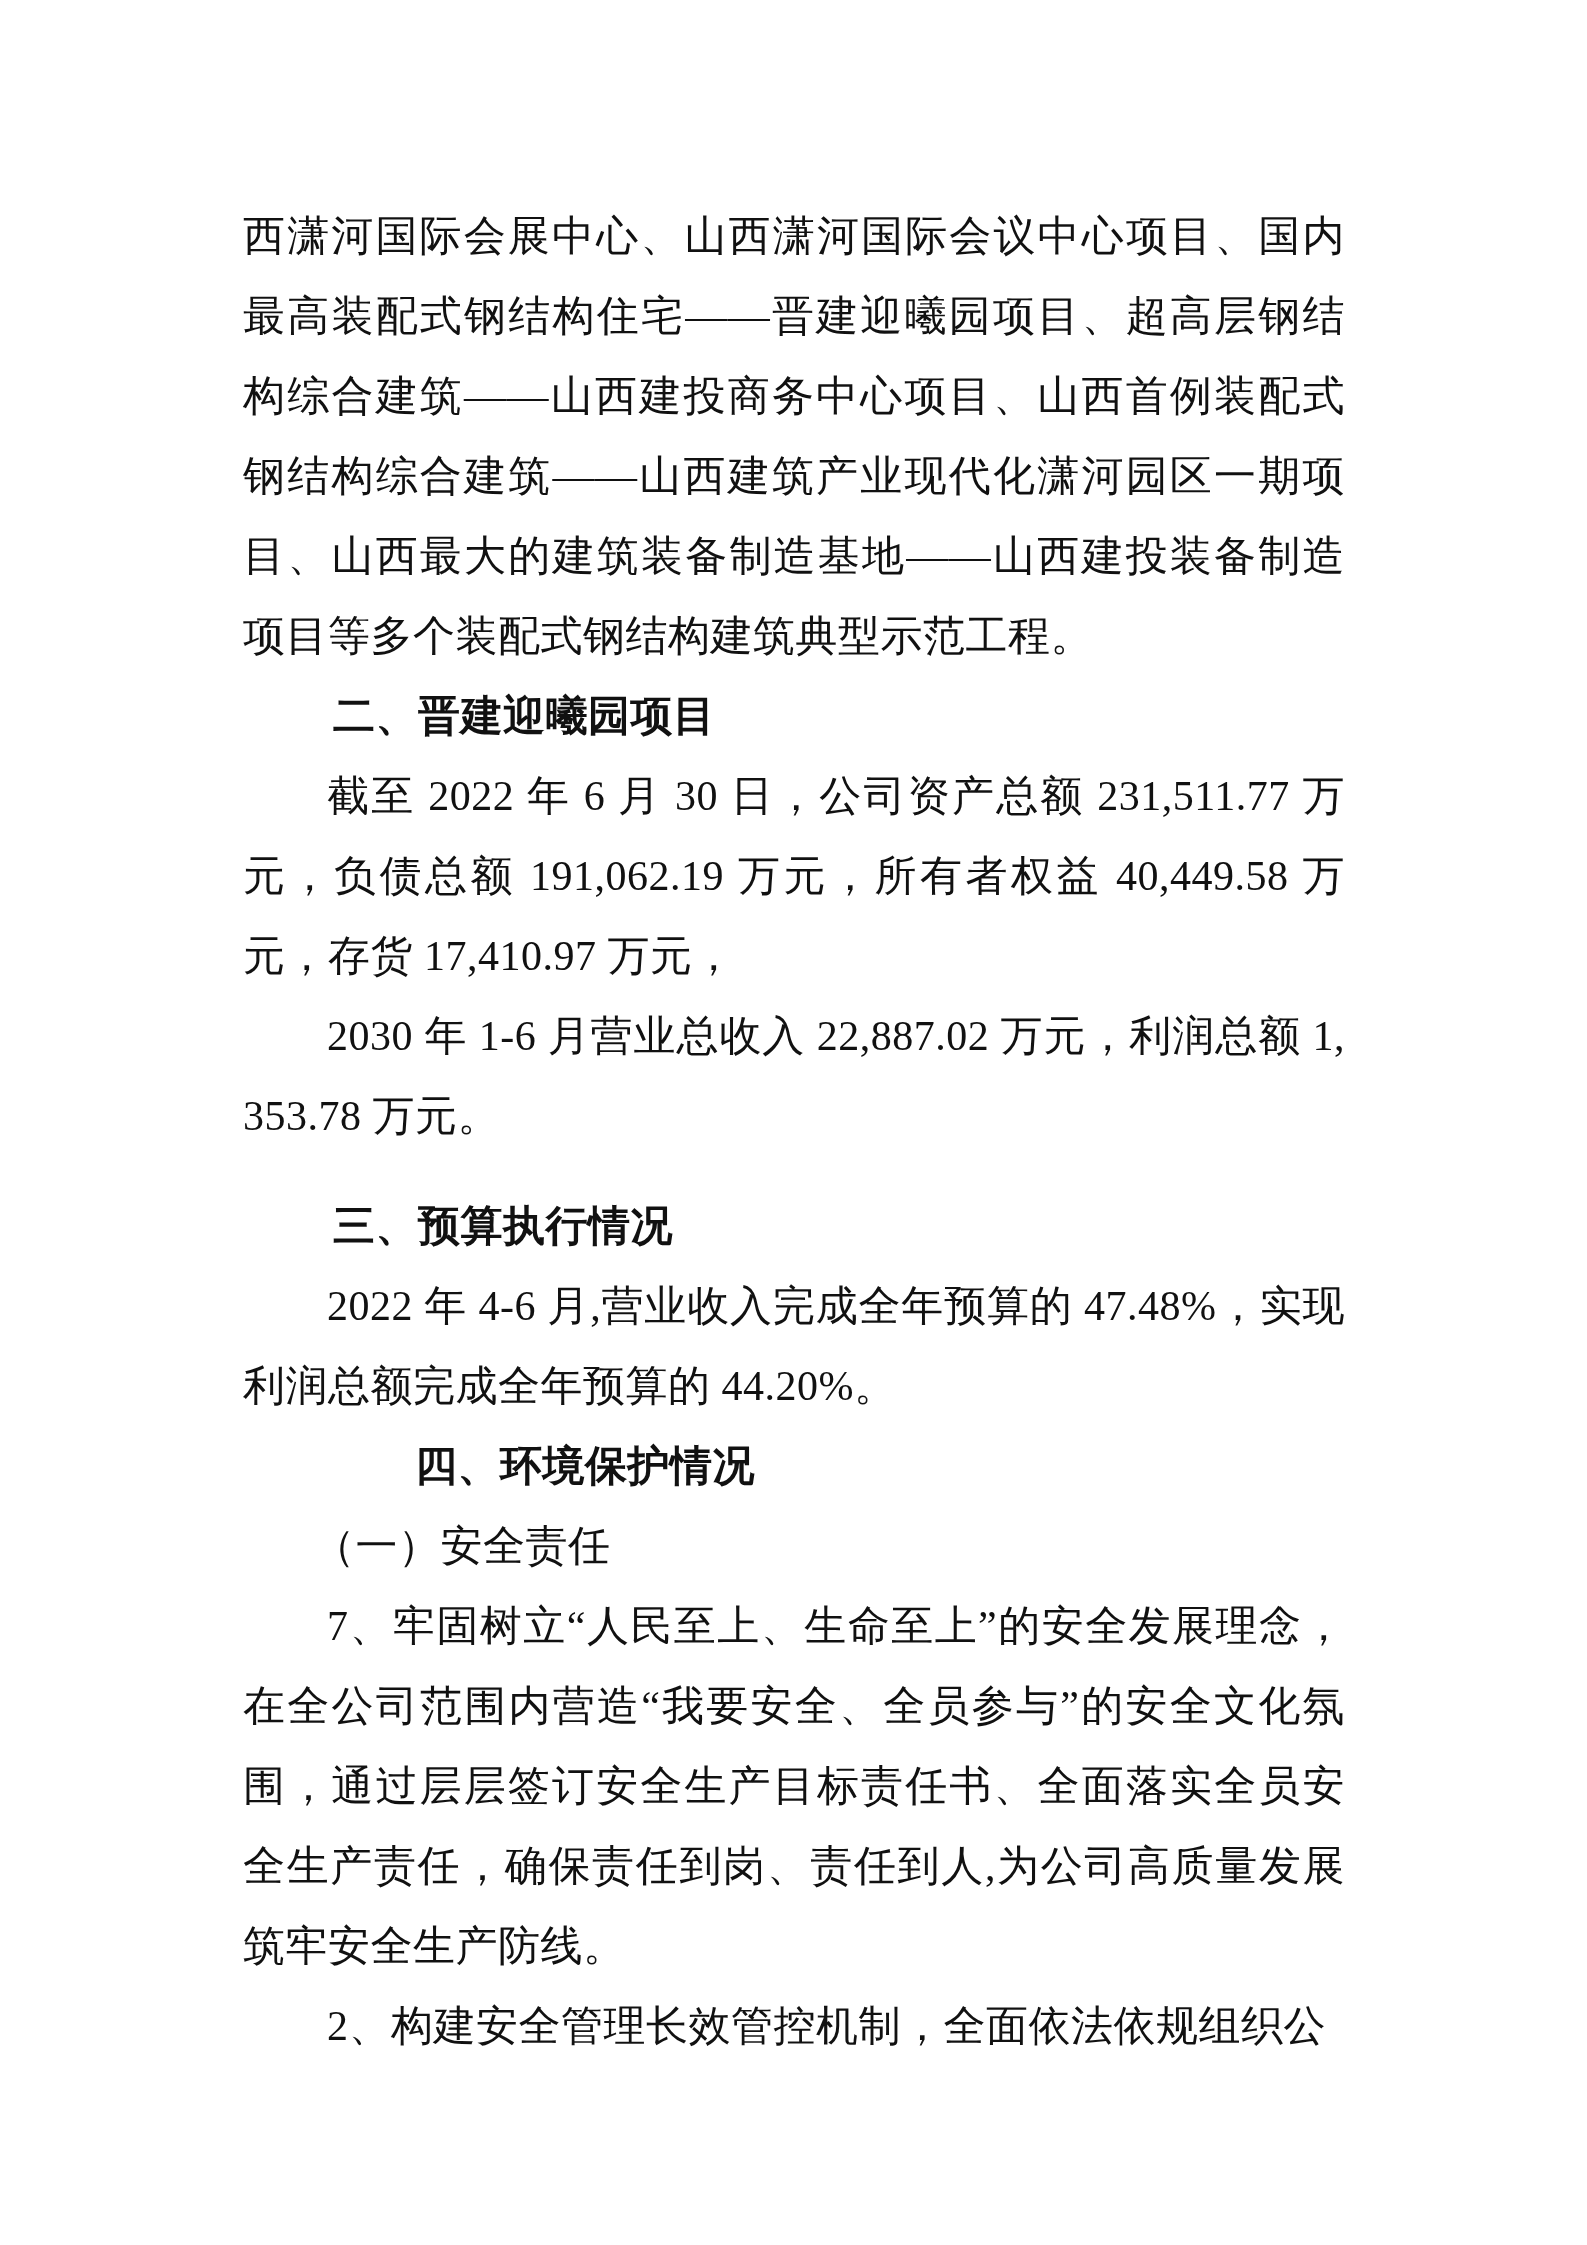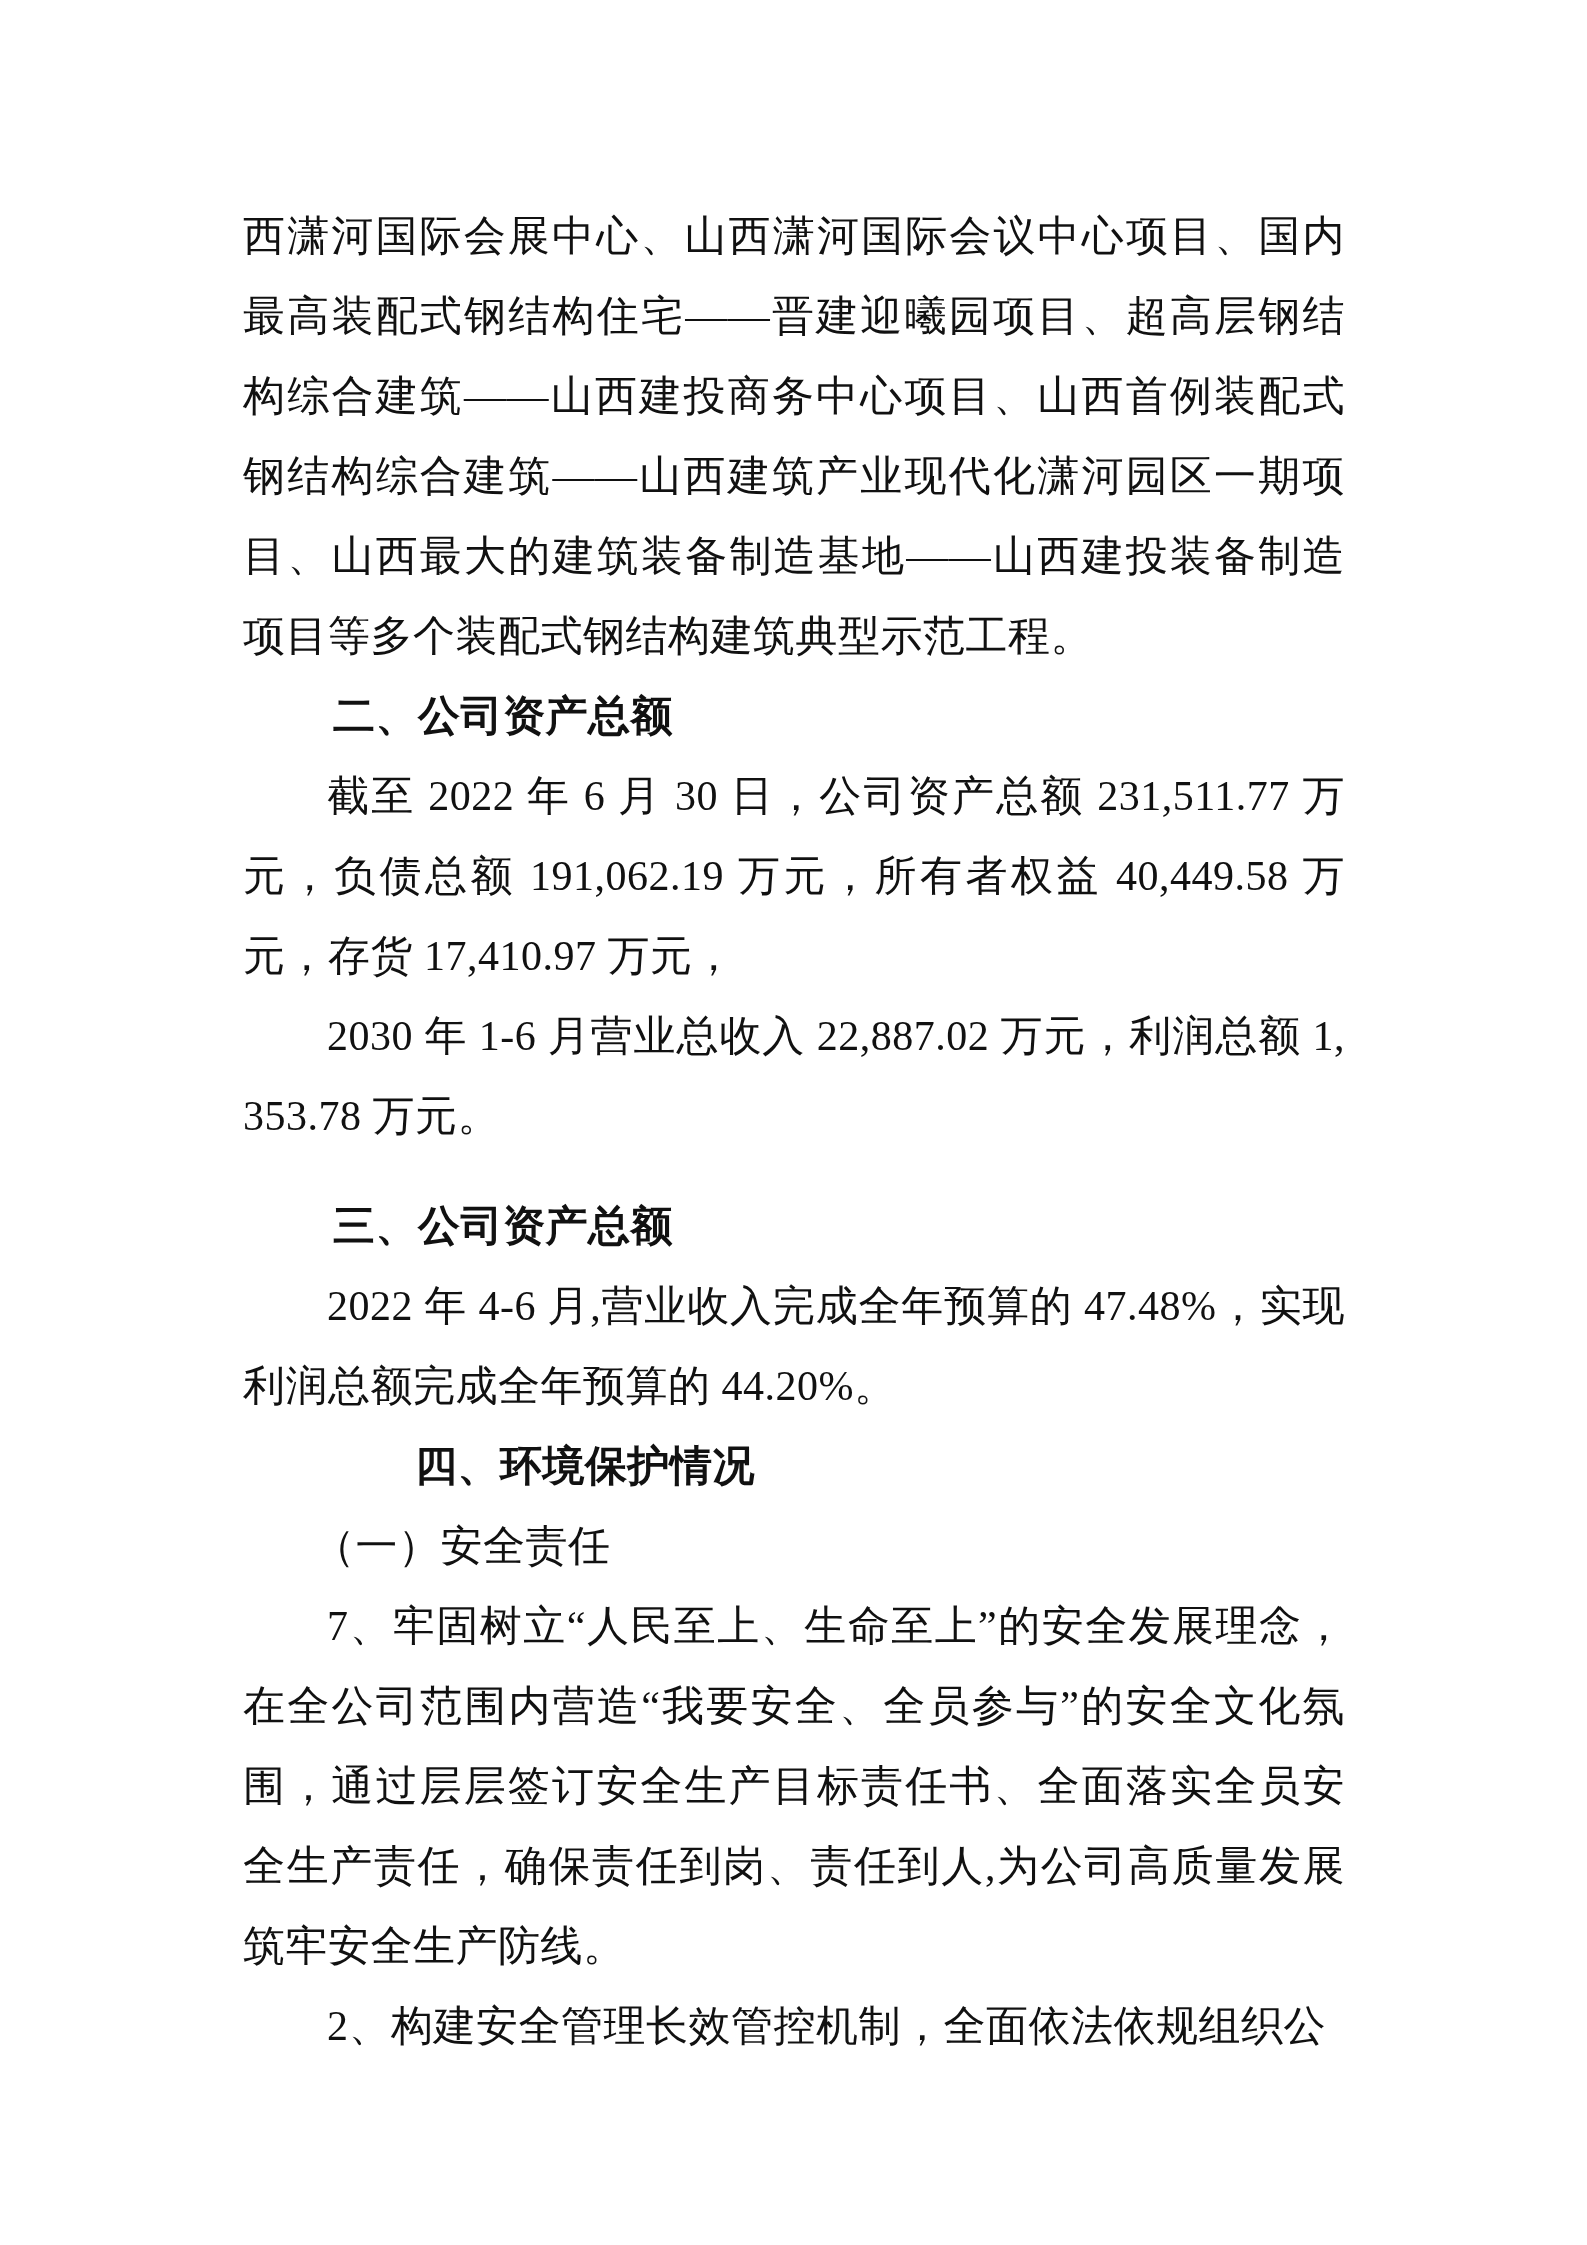--- a/index.html
+++ b/index.html
@@ -48,27 +48,27 @@
   .space-before { margin-top: 30px !important; }
 </style>
 </head>
 <body>
 
 <div class="page">
   <div class="doc">
 
     <p class="body-text indent-0">西潇河国际会展中心、山西潇河国际会议中心项目、国内最高装配式钢结构住宅——晋建迎曦园项目、超高层钢结构综合建筑——山西建投商务中心项目、山西首例装配式钢结构综合建筑——山西建筑产业现代化潇河园区一期项目、山西最大的建筑装备制造基地——山西建投装备制造项目等多个装配式钢结构建筑典型示范工程。</p>
 
-    <h2 class="heading-sans">二、公司资产总额</h2>
+    <h2 class="heading-sans">二、晋建迎曦园项目</h2>
 
     <p class="body-text indent-2">截至 2022 年 6 月 30 日，公司资产总额 231,511.77 万元，负债总额 191,062.19 万元，所有者权益 40,449.58 万元，存货 17,410.97 万元，</p>
 
     <p class="body-text indent-2">2030 年 1-6 月营业总收入 22,887.02 万元，利润总额 1,353.78 万元。</p>
 
-    <h2 class="heading-sans space-before">三、公司资产总额</h2>
+    <h2 class="heading-sans space-before">三、预算执行情况</h2>
 
     <p class="body-text indent-2">2022 年 4-6 月,营业收入完成全年预算的 47.48%，实现利润总额完成全年预算的 44.20%。</p>
 
     <h2 class="heading-sans deep-indent">四、环境保护情况</h2>
 
     <h3 class="heading-kai">（一）安全责任</h3>
 
     <p class="body-text indent-2">7、牢固树立“人民至上、生命至上”的安全发展理念，在全公司范围内营造“我要安全、全员参与”的安全文化氛围，通过层层签订安全生产目标责任书、全面落实全员安全生产责任，确保责任到岗、责任到人,为公司高质量发展筑牢安全生产防线。</p>
 
     <p class="body-text indent-2">2、构建安全管理长效管控机制，全面依法依规组织公</p>

